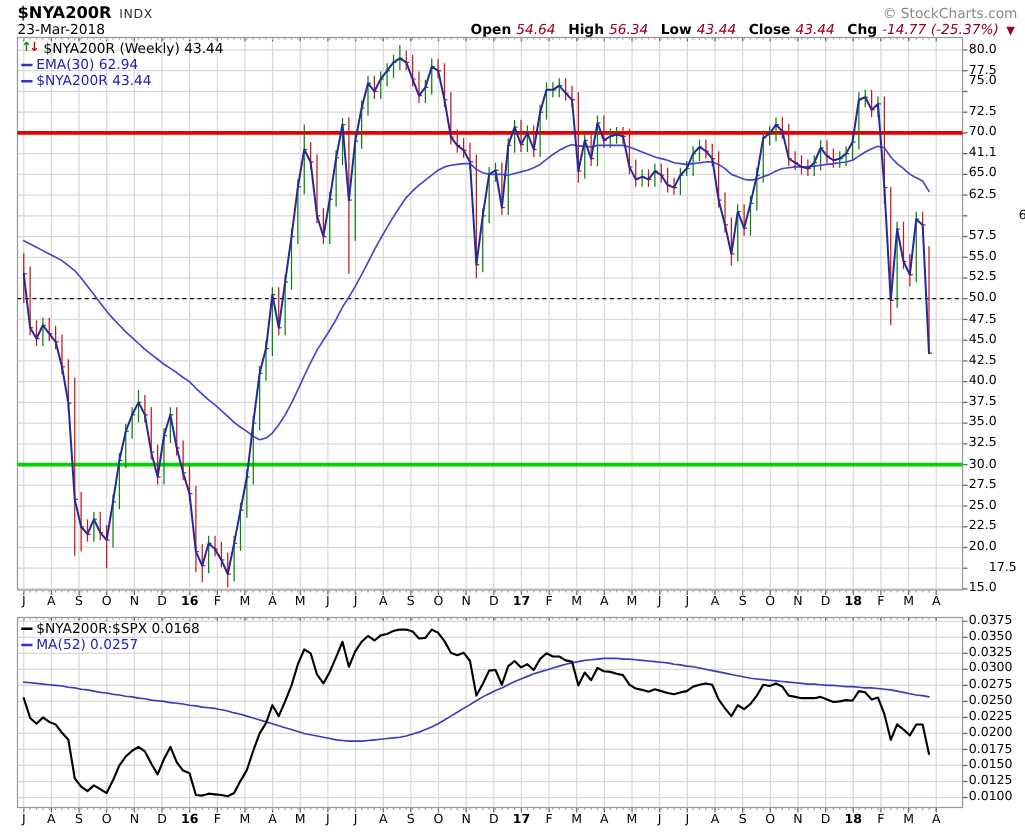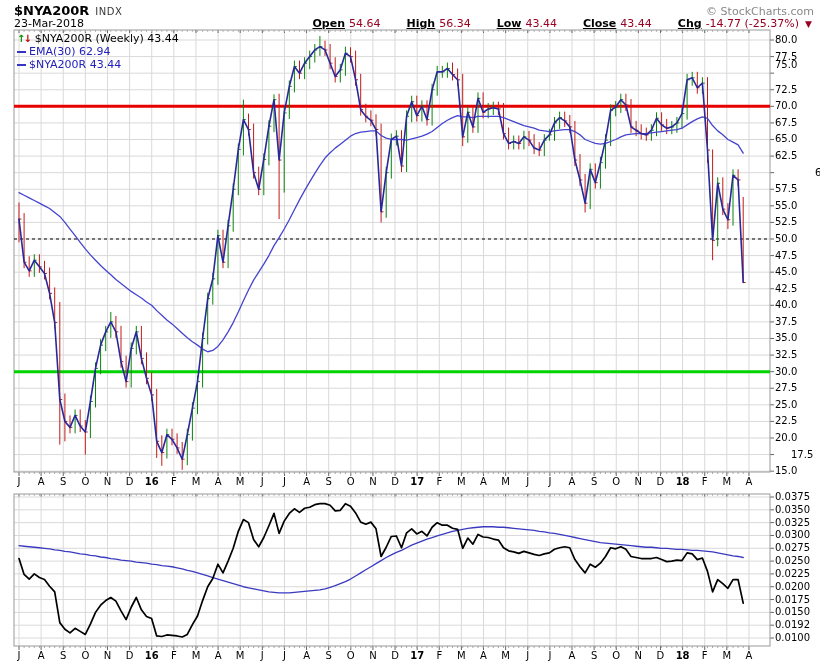--- a/index.html
+++ b/index.html
@@ -7,22 +7,22 @@
          font-family:"DejaVu Sans","Liberation Sans",sans-serif;}
   #chart-svg{position:absolute;left:0;top:0;}
   .hdr1{position:absolute;left:14px;top:3px;right:6px;display:flex;align-items:baseline;white-space:nowrap;}
   .sym{font-size:13px;font-weight:bold;color:#000;}
   .ttl{font-size:11px;color:#000;margin-left:5px;}
   .exch{font-size:10px;color:#333;margin-left:6px;letter-spacing:.5px;}
   .wmark{font-size:11px;color:#888;margin-left:auto;}
   .hdr2{position:absolute;left:14px;top:17px;right:8px;display:flex;align-items:baseline;white-space:nowrap;}
   .dt{font-size:11px;color:#000;}
   .quote{margin-left:auto;font-size:11px;display:flex;align-items:baseline;gap:4px;}
-  .qlbl{font-weight:bold;color:#000;margin-left:22px;text-decoration:underline;}
-  .qval{color:#990022;}
+  .qlbl{font-weight:bold;color:#000;margin-left:6px;}
+  .qval{color:#990022;font-style:italic;}
   .qarrow{color:#990022;font-size:9px;margin-left:2px;}
   .legend{position:absolute;font-size:11px;line-height:13px;white-space:nowrap;}
   .lg-main{left:17px;top:32px;}
   .lg-low{left:17px;top:496px;}
   .lgrow{display:flex;align-items:center;height:13px;}
   .lg-black{color:#000;}
   .lg-blue{color:#2222bb;text-align:center;}
   .dash{display:inline-block;width:9px;height:2px;margin-right:3px;flex:0 0 auto;}
   .dash-blue{background:#3535c4;}
   .dash-black{background:#000;}
@@ -1220,20 +1220,30 @@
     <div class="lgrow lg-blue">
       <span class="dash dash-blue"></span>
       <span>EMA(30) 62.94</span>
     </div>
     <div class="lgrow lg-blue">
       <span class="dash dash-blue"></span>
       <span>$NYA200R 43.44</span>
     </div>
   </div>
 
+  <div class="legend lg-low">
+    <div class="lgrow lg-black">
+      <span class="dash dash-black"></span>
+      <span>$NYA200R:$SPX 0.0168</span>
+    </div>
+    <div class="lgrow lg-blue">
+      <span class="dash dash-blue"></span>
+      <span>MA(52) 0.0257</span>
+    </div>
+  </div>
 <div class="xlab" style="left: 10px; top: 476px;">J</div>
     <div class="xlab" style="left: 10px; top: 650px;">J</div>
     <div class="xlab" style="left: 32.12px; top: 476px;">A</div>
     <div class="xlab" style="left: 32.12px; top: 650px;">A</div>
     <div class="xlab" style="left: 54.24px; top: 476px;">S</div>
     <div class="xlab" style="left: 54.24px; top: 650px;">S</div>
     <div class="xlab" style="left: 76.36px; top: 476px;">O</div>
     <div class="xlab" style="left: 76.36px; top: 650px;">O</div>
     <div class="xlab" style="left: 98.48px; top: 476px;">N</div>
     <div class="xlab" style="left: 98.48px; top: 650px;">N</div>
@@ -1293,21 +1303,21 @@
     <div class="xlab" style="left: 695.72px; top: 650px;">F</div>
     <div class="xlab" style="left: 717.84px; top: 476px;">M</div>
     <div class="xlab" style="left: 717.84px; top: 650px;">M</div>
     <div class="xlab" style="left: 739.96px; top: 476px;">A</div>
     <div class="xlab" style="left: 739.96px; top: 650px;">A</div>
     <div class="ytick" style="left: 775px; top: 34px;">80.0</div>
     <div class="ytick" style="left: 775px; top: 50.583px;">77.5</div>
     <div class="ytick" style="left: 775px; top: 59px;">75.0</div>
     <div class="ytick" style="left: 775px; top: 83.749px;">72.5</div>
     <div class="ytick" style="left: 775px; top: 100.332px;">70.0</div>
-    <div class="ytick" style="left: 775px; top: 116.915px;">67.5</div>
+    <div class="ytick" style="left: 775px; top: 116.915px;">41.1</div>
     <div class="ytick" style="left: 775px; top: 133.498px;">65.0</div>
     <div class="ytick" style="left: 775px; top: 150.081px;">62.5</div>
     <div class="ytick" style="left: 775px; top: 166.664px; margin-left: 40px;">60.0</div>
     <div class="ytick" style="left: 775px; top: 183.247px;">57.5</div>
     <div class="ytick" style="left: 775px; top: 199.83px;">55.0</div>
     <div class="ytick" style="left: 775px; top: 216.413px;">52.5</div>
     <div class="ytick" style="left: 775px; top: 232.996px;">50.0</div>
     <div class="ytick" style="left: 775px; top: 249.579px;">47.5</div>
     <div class="ytick" style="left: 775px; top: 266.162px;">45.0</div>
     <div class="ytick" style="left: 775px; top: 282.745px;">42.5</div>
@@ -1325,15 +1335,15 @@
     <div class="ytick" style="left: 775px; top: 491px;">0.0375</div>
     <div class="ytick" style="left: 775px; top: 503.82px;">0.0350</div>
     <div class="ytick" style="left: 775px; top: 516.64px;">0.0325</div>
     <div class="ytick" style="left: 775px; top: 529.46px;">0.0300</div>
     <div class="ytick" style="left: 775px; top: 542.28px;">0.0275</div>
     <div class="ytick" style="left: 775px; top: 555.1px;">0.0250</div>
     <div class="ytick" style="left: 775px; top: 567.92px;">0.0225</div>
     <div class="ytick" style="left: 775px; top: 580.74px;">0.0200</div>
     <div class="ytick" style="left: 775px; top: 593.56px;">0.0175</div>
     <div class="ytick" style="left: 775px; top: 606.38px;">0.0150</div>
-    <div class="ytick" style="left: 775px; top: 619.2px;">0.0192</div>
+    <div class="ytick" style="left: 775px; top: 619.2px;">0.0125</div>
     <div class="ytick" style="left: 775px; top: 632.02px;">0.0100</div>
   </div>
 
 </body></html>

